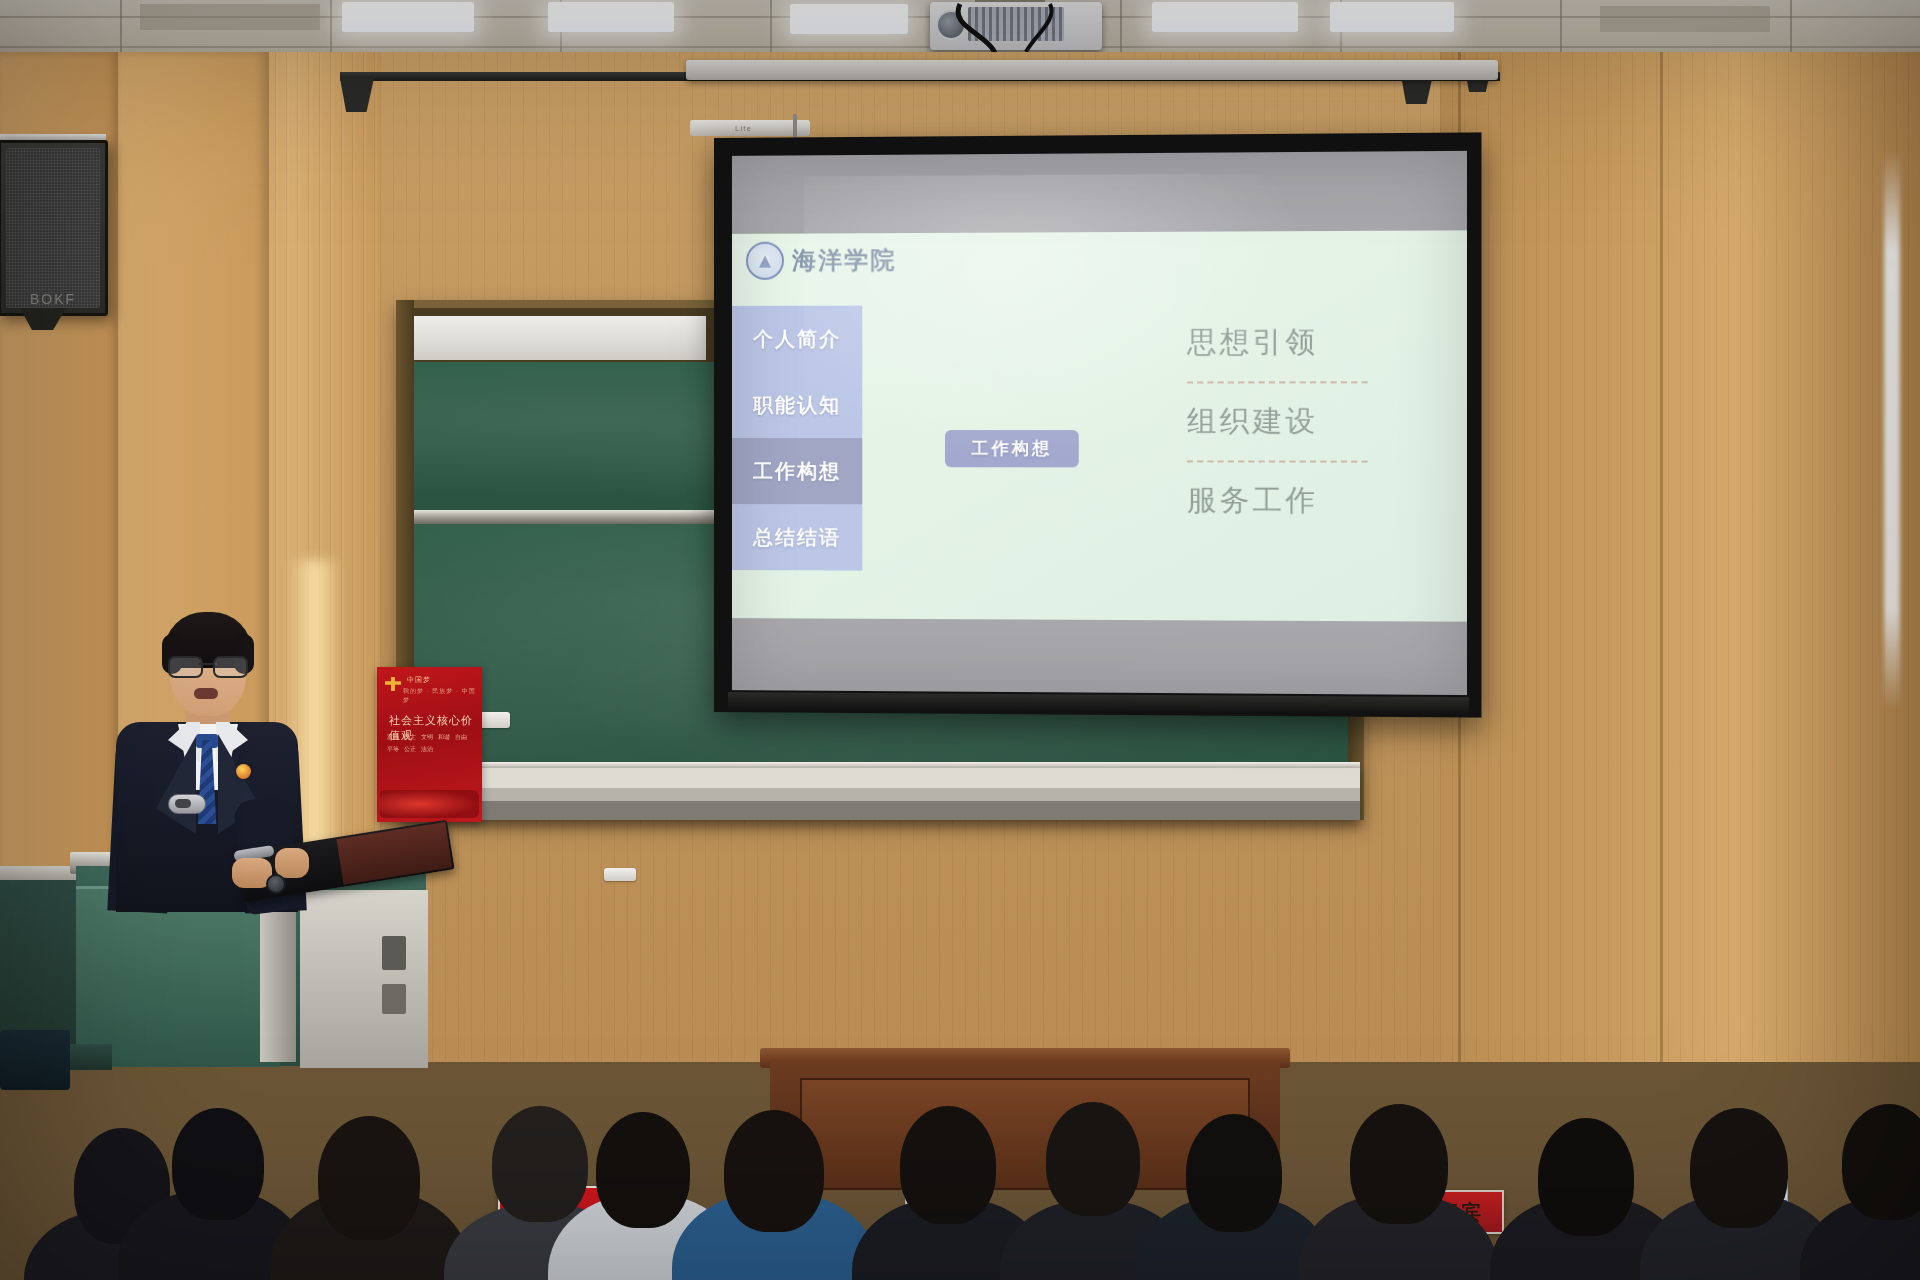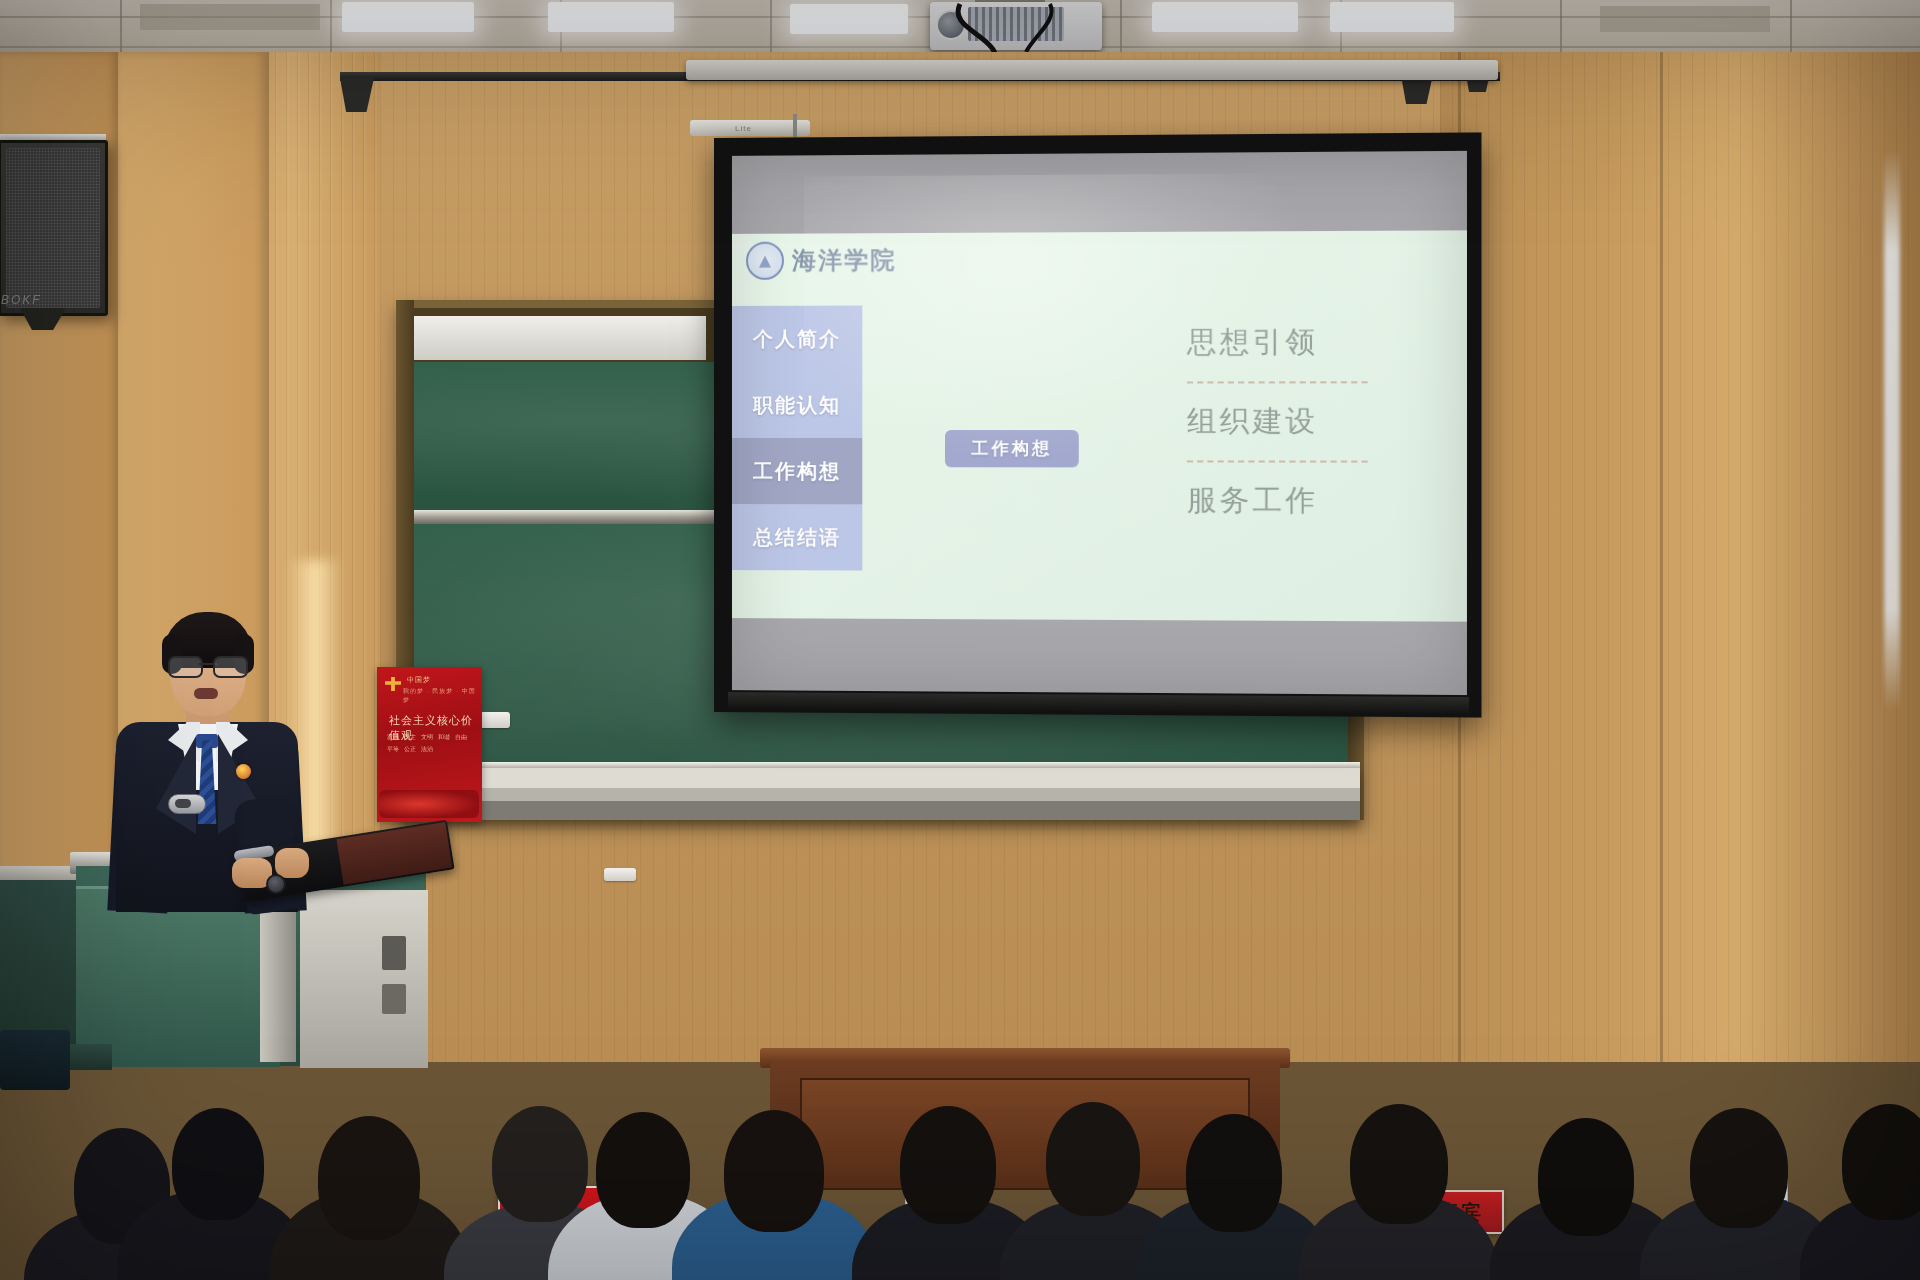--- a/index.html
+++ b/index.html
@@ -57,22 +57,22 @@
   .speaker{position:absolute;left:-2px;top:140px;width:104px;height:170px;
     background:linear-gradient(180deg,#3a3a38,#2b2b2a);border:3px solid #16160f;border-radius:3px;
     box-shadow:4px 5px 14px rgba(0,0,0,.45);}
   .speaker-grill{position:absolute;inset:5px;border-radius:2px;
     background:
       repeating-linear-gradient(0deg,rgba(255,255,255,.07) 0 1px,transparent 1px 3px),
       repeating-linear-gradient(90deg,rgba(255,255,255,.07) 0 1px,transparent 1px 3px),
       #39393a;}
   .speaker-top{position:absolute;left:-2px;top:134px;width:108px;height:8px;
     background:linear-gradient(180deg,#e8e6e2,#b9b6b0);}
-  .speaker-label{position:absolute;left:0;right:0;bottom:6px;
-    font-size:12px;letter-spacing:2px;color:#8e8d88;opacity:.85;font-style:italic;}
+  .speaker-label{position:absolute;left:0;right:0;bottom:6px;text-align:center;
+    font-size:14px;letter-spacing:2px;color:#8e8d88;opacity:.85;}
   .speaker-bracket{position:absolute;left:20px;top:308px;width:46px;height:22px;
     background:#24241f;clip-path:polygon(0 0,100% 0,72% 100%,26% 100%);}
 
   
   .roller{position:absolute;left:686px;top:60px;width:812px;height:20px;
     background:linear-gradient(180deg,#d9d7d2,#a9a6a0);border-radius:3px;box-shadow:0 3px 6px rgba(0,0,0,.4);}
   .roller-bar{position:absolute;left:340px;top:72px;width:1160px;height:9px;
     background:linear-gradient(180deg,#3a3a38,#1b1b19);}
   .roller-end-l{position:absolute;left:340px;top:78px;width:34px;height:34px;background:#2a2a28;
     clip-path:polygon(0 0,100% 0,78% 100%,18% 100%);}

